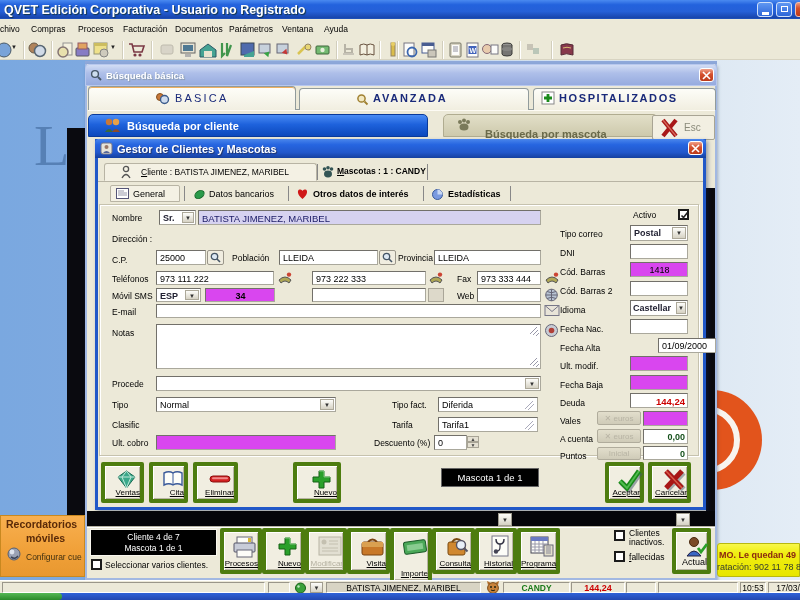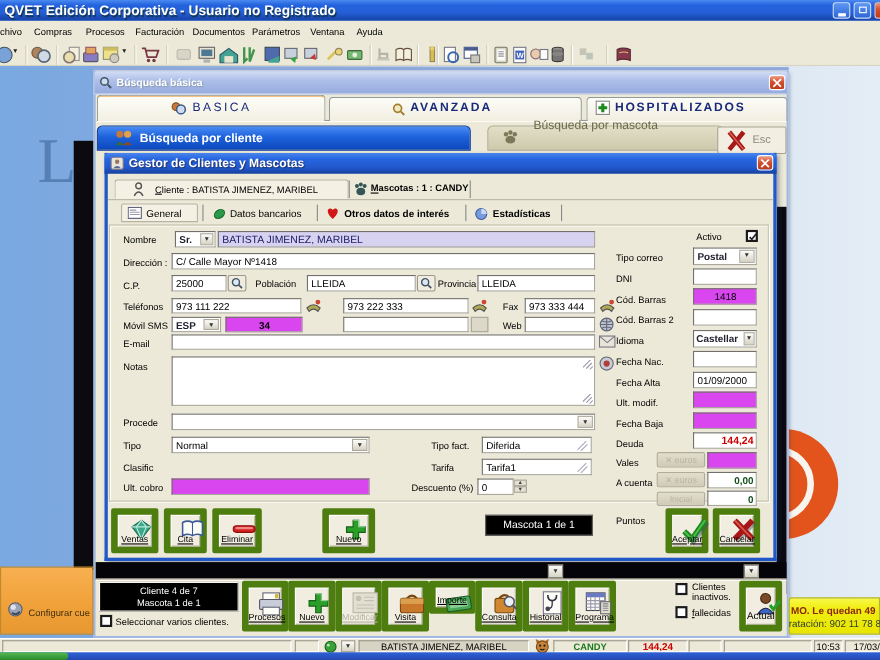--- a/index.html
+++ b/index.html
@@ -7,21 +7,21 @@
 body{font-family:"Liberation Sans",sans-serif;font-size:8px;color:#000}
 #scr{position:relative;width:800px;height:600px;background:#ECE9D8;overflow:hidden}
 .ab{position:absolute}
 .lbl{position:absolute;font-size:8.5px;white-space:nowrap}
 .fld{position:absolute;background:#fff;border:1px solid #72706a;border-bottom-color:#aaa89c;border-right-color:#aaa89c;font-size:9px;white-space:nowrap;overflow:hidden;padding:1.5px 2px 0 3px;line-height:11px}
 .gfld{background:#d946ef}
 .arw{position:absolute;right:1px;top:1px;bottom:1px;width:14px;background:linear-gradient(#fdfdfa,#d6d2c4);border:1px solid #aca899;font-size:6px;line-height:10px;text-align:center;color:#333}
 .arw:after{content:"▼"}
 .tbtn{position:absolute;top:40px;width:20px;height:20px;opacity:.88}
 .sep{position:absolute;top:41px;width:2px;height:18px;border-left:1px solid #d2cebc;border-right:1px solid #fff}
-.bigbtn{position:absolute;background:#F1EEE1;border:6px solid #4d7c0f;border-radius:2px;box-shadow:inset 1px 1px 0 #fff, inset -1px -1px 0 #b8b4a4;text-align:center;font-size:8px}
+.bigbtn{position:absolute;background:#F1EEE1;border:4px solid #4d7c0f;border-radius:2px;box-shadow:inset 1px 1px 0 #fff, inset -1px -1px 0 #b8b4a4;text-align:right;font-size:8px}
 .bigbtn u{position:absolute;bottom:2px;left:0;right:0;text-decoration:underline}
 .lcd{position:absolute;background:#000;color:#fff;text-align:center;border:1px solid #666}
 .spnl{position:absolute;top:582px;height:11px;border:1px solid;border-color:#9a968a #fff #fff #9a968a;font-size:8.5px;text-align:center;line-height:10px;white-space:nowrap;overflow:hidden}
 .chk{position:absolute;width:11px;height:11px;background:#fff;border:2px solid #1a1a1a}
 svg{position:absolute}
 </style>
 </head>
 <body>
 <div id="scr">
 
@@ -221,21 +221,21 @@
       <path d="M9 15 q4 -6 8 0z" fill="#8a4a2a"></path>
     </svg>
 <div class="ab" style="left:127px;top:120px;color:#fff;font-weight:bold;font-size:11px">Búsqueda por cliente</div>
 <div class="ab" style="left:443px;top:114px;width:215px;height:23px;background:linear-gradient(#e2dfc8,#cdc9ac);border-radius:5px 5px 0 0;border:1px solid #b0ac90"></div>
 <svg class="ab" style="left:456px;top:117px" width="16" height="16" viewBox="0 0 16 16">
       <circle cx="4" cy="5" r="2" fill="#7a7a5a"></circle>
       <circle cx="8" cy="3.5" r="2" fill="#7a7a5a"></circle>
       <circle cx="12" cy="5" r="2" fill="#7a7a5a"></circle>
       <ellipse cx="8" cy="10" rx="4.5" ry="3.5" fill="#7a7a5a"></ellipse>
     </svg>
-<div class="ab" style="left:485px;top:108px;color:#6a6a4a;font-weight:normal;font-size:11px">Búsqueda por mascota</div>
+<div class="ab" style="left:485px;top:128px;color:#6a6a4a;font-weight:bold;font-size:11px">Búsqueda por mascota</div>
 
 <div class="ab" style="left:652px;top:115px;width:63px;height:25px;background:#f2efe2;border:1px solid #a8a494;border-radius:2px"></div>
 <svg class="ab" style="left:658px;top:116px" width="24" height="24" viewBox="0 0 24 24">
       <path d="M5 4 L18 20 M18 4 L5 20" stroke="#a81818" stroke-width="4.2" fill="none"></path>
       <path d="M5 4 L18 20" stroke="#d86a5a" stroke-width="1.2"></path>
     </svg>
 <div class="ab" style="left:684px;top:122px;color:#8a8a7a;font-size:10px">Esc</div>
 <div class="ab" style="left:706px;top:188px;width:9px;height:352px;background:#0a0a10"></div>
 
 <div class="ab" style="left:95px;top:139px;width:611px;height:371px;background:#ECE9D8;border:3px solid #2158c8;border-top:none;box-shadow:2px 2px 4px rgba(20,40,90,.4)"></div>
@@ -292,21 +292,20 @@
     </svg>
 <div class="ab" style="left:448px;top:189px;font-size:9px;font-weight:bold">Estadísticas</div>
 <div class="ab" style="left:510px;top:186px;width:1px;height:15px;background:#888"></div>
 
 <div class="ab" style="left:99px;top:204px;width:600px;height:252px;border:1px solid #c6c2ae;box-shadow:1px 1px 0 #fff, inset 1px 1px 0 #fff"></div>
 
 <div class="lbl" style="left:112px;top:213px">Nombre</div>
 <div class="fld" style="left:159px;top:210px;width:37px;height:15px;font-weight:bold;color:#223">Sr.<span class="arw" style="width:12px"></span></div>
 <div class="fld" style="left:198px;top:210px;width:343px;height:15px;background:#d6d2f0;color:#1a1a66;font-size:9.5px">BATISTA JIMENEZ, MARIBEL</div>
 <div class="lbl" style="left:112px;top:234px">Dirección :</div>
-<div class="fld" style="left:156px;top:230px;width:385px;height:15px">C/ Calle Mayor Nº1418</div>
 <div class="lbl" style="left:112px;top:255px">C.P.</div>
 <div class="fld" style="left:156px;top:250px;width:50px;height:15px">25000</div>
 <div class="ab" style="left:207px;top:250px;width:17px;height:15px;background:#f0ede0;border:1px solid #9a968a;border-radius:2px"></div>
 <svg class="ab" style="left:209px;top:251px" width="13" height="13" viewBox="0 0 13 13">
       <circle cx="5.5" cy="5.5" r="3.2" fill="#dce8f4" stroke="#456" stroke-width="1.3"></circle>
       <path d="M8 8 l3 3" stroke="#456" stroke-width="1.6"></path>
     </svg>
 <div class="lbl" style="left:232px;top:253px">Población</div>
 <div class="fld" style="left:279px;top:250px;width:99px;height:15px">LLEIDA</div>
 <div class="ab" style="left:379px;top:250px;width:17px;height:15px;background:#f0ede0;border:1px solid #9a968a;border-radius:2px"></div>
@@ -396,34 +395,34 @@
 <div class="fld" style="left:630px;top:244px;width:58px;height:15px"></div>
 <div class="lbl" style="left:560px;top:267px">Cód. Barras</div>
 <div class="fld gfld" style="left:630px;top:262px;width:58px;height:15px;text-align:center">1418</div>
 <div class="lbl" style="left:560px;top:286px">Cód. Barras 2</div>
 <div class="fld" style="left:630px;top:281px;width:58px;height:15px"></div>
 <div class="lbl" style="left:560px;top:305px">Idioma</div>
 <div class="fld" style="left:630px;top:300px;width:58px;height:16px;font-weight:bold;color:#223;padding-left:2px">Castellar<span class="arw" style="width:10px"></span></div>
 <div class="lbl" style="left:560px;top:324px">Fecha Nac.</div>
 <div class="fld" style="left:630px;top:319px;width:58px;height:15px"></div>
 <div class="lbl" style="left:560px;top:343px">Fecha Alta</div>
-<div class="fld" style="left:630px;top:338px;width:58px;height:15px">01/09/2000</div>
+<div class="fld" style="left:658px;top:338px;width:58px;height:15px">01/09/2000</div>
 <div class="lbl" style="left:560px;top:361px">Ult. modif.</div>
 <div class="fld gfld" style="left:630px;top:356px;width:58px;height:15px"></div>
 <div class="lbl" style="left:560px;top:380px">Fecha Baja</div>
 <div class="fld gfld" style="left:630px;top:375px;width:58px;height:15px"></div>
 <div class="lbl" style="left:560px;top:398px">Deuda</div>
 <div class="fld" style="left:630px;top:393px;width:58px;height:15px;color:#cc0000;font-weight:bold;text-align:right;font-size:9.5px">144,24</div>
 <div class="lbl" style="left:560px;top:416px">Vales</div>
 <div class="ab" style="left:597px;top:411px;width:44px;height:14px;background:linear-gradient(#e2decc,#cfcbb8);border:1px solid #b0ac9c;border-radius:2px;color:#b8b4a4;font-size:8px;text-align:center;line-height:13px">✕ euros</div>
 <div class="fld gfld" style="left:643px;top:411px;width:45px;height:15px"></div>
 <div class="lbl" style="left:560px;top:434px">A cuenta</div>
 <div class="ab" style="left:597px;top:429px;width:44px;height:14px;background:linear-gradient(#e2decc,#cfcbb8);border:1px solid #b0ac9c;border-radius:2px;color:#b8b4a4;font-size:8px;text-align:center;line-height:13px">✕ euros</div>
 <div class="fld" style="left:643px;top:429px;width:45px;height:15px;font-weight:bold;text-align:right;color:#14501a">0,00</div>
-<div class="lbl" style="left:560px;top:468px">Puntos</div>
+<div class="lbl" style="left:560px;top:451px">Puntos</div>
 <div class="ab" style="left:597px;top:447px;width:44px;height:13px;background:linear-gradient(#e2decc,#cfcbb8);border:1px solid #b0ac9c;border-radius:2px;color:#b8b4a4;font-size:8px;text-align:center;line-height:12px">Inicial</div>
 <div class="fld" style="left:643px;top:446px;width:45px;height:14px;font-weight:bold;text-align:right;color:#14501a">0</div>
 
 <div class="bigbtn" style="left:101px;top:462px;width:43px;height:41px">
       <svg style="left:11px;top:3px" width="21" height="21" viewBox="0 0 21 21">
         <path d="M10.5 2 L19 8 L10.5 19 L2 8 z" fill="#3aa88a" stroke="#1a6a52"></path>
         <path d="M2 8 h17 M10.5 2 L6 8 l4.5 11 L15 8z" stroke="#bfe8d8" fill="none"></path>
       </svg>
       <u>Ventas</u>
     </div>
@@ -500,21 +499,21 @@
       <u>Modificar</u>
     </div>
 <div class="bigbtn" style="left:347px;top:528px;width:43px;height:46px">
       <svg style="left:10px;top:4px" width="23" height="20" viewBox="0 0 23 20">
         <rect x="1" y="6" width="21" height="13" rx="2" fill="#c87828" stroke="#7a4210"></rect>
         <path d="M7 6 q4.5 -5 9 0" fill="none" stroke="#7a4210" stroke-width="2"></path>
         <rect x="1" y="6" width="21" height="5" fill="#daa050"></rect>
       </svg>
       <u>Visita</u>
     </div>
-<div class="bigbtn" style="left:390px;top:528px;width:42px;height:30px">
+<div class="bigbtn" style="left:390px;top:528px;width:42px;height:56px">
       <svg style="left:8px;top:6px" width="26" height="18" viewBox="0 0 26 18">
         <rect x="2" y="3" width="22" height="12" rx="2" fill="#4aa858" stroke="#1a5a28" transform="rotate(-8 13 9)"></rect>
         <rect x="5" y="6" width="16" height="6" fill="#88cc90" transform="rotate(-8 13 9)"></rect>
       </svg>
       <u>Importe</u>
     </div>
 <div class="bigbtn" style="left:432px;top:528px;width:43px;height:46px">
       <svg style="left:10px;top:3px" width="23" height="22" viewBox="0 0 23 22">
         <rect x="2" y="7" width="17" height="13" rx="2" fill="#d08830" stroke="#7a4a10"></rect>
         <path d="M6 7 q4.5 -6 10 0" fill="none" stroke="#7a4a10" stroke-width="2"></path>
@@ -554,20 +553,24 @@
         <path d="M15 12 l3 4 6 -8" stroke="#2aa02a" stroke-width="2.8" fill="none"></path>
       </svg>
       <span style="position:absolute;bottom:3px;left:0;right:0;font-size:9px">Actual</span>
     </div>
 
 <div class="ab" style="left:717px;top:543px;width:83px;height:34px;background:linear-gradient(#f8f84a,#f0ee10 30%,#e8e600);border:1px solid #b8b810;border-radius:3px 0 0 3px"></div>
 <div class="ab" style="left:719px;top:550px;font-size:9px;font-weight:bold;color:#8a2812;white-space:nowrap">MO. Le quedan 49 </div>
 <div class="ab" style="left:717px;top:562px;font-size:9px;color:#343c30;white-space:nowrap">ratación: 902 11 78 8</div>
 
 <div class="ab" style="left:0;top:515px;width:85px;height:62px;background:linear-gradient(#f8b050,#f0a038 60%,#e89830);border:1px solid #c88820"></div>
+<div class="ab" style="left:0;top:515px;width:85px;height:62px;overflow:hidden">
+      <span style="position:absolute;left:6px;top:3px;font-size:10.5px;font-weight:bold;color:#5a2a08;white-space:nowrap">Recordatorios</span>
+      <span style="position:absolute;left:26px;top:17px;font-size:10.5px;font-weight:bold;color:#5a2a08">móviles</span>
+    </div>
 <svg class="ab" style="left:7px;top:547px" width="14" height="14" viewBox="0 0 14 14">
       <circle cx="7" cy="7" r="6" fill="#9aa2b4" stroke="#555f74"></circle>
       <circle cx="5" cy="5" r="2.4" fill="#dde4ee"></circle>
       <path d="M4 10 q4 3 7 -1" stroke="#3a4458" fill="none" stroke-width="1.6"></path>
     </svg>
 <div class="ab" style="left:26px;top:552px;font-size:8.5px;color:#403010;white-space:nowrap">Configurar cue</div>
 
 <div class="ab" style="left:0;top:580px;width:800px;height:14px;background:#ECE9D8;border-top:1px solid #fff"></div>
 <div class="spnl" style="left:2px;width:263px"></div>
 <div class="spnl" style="left:268px;width:22px"></div>

